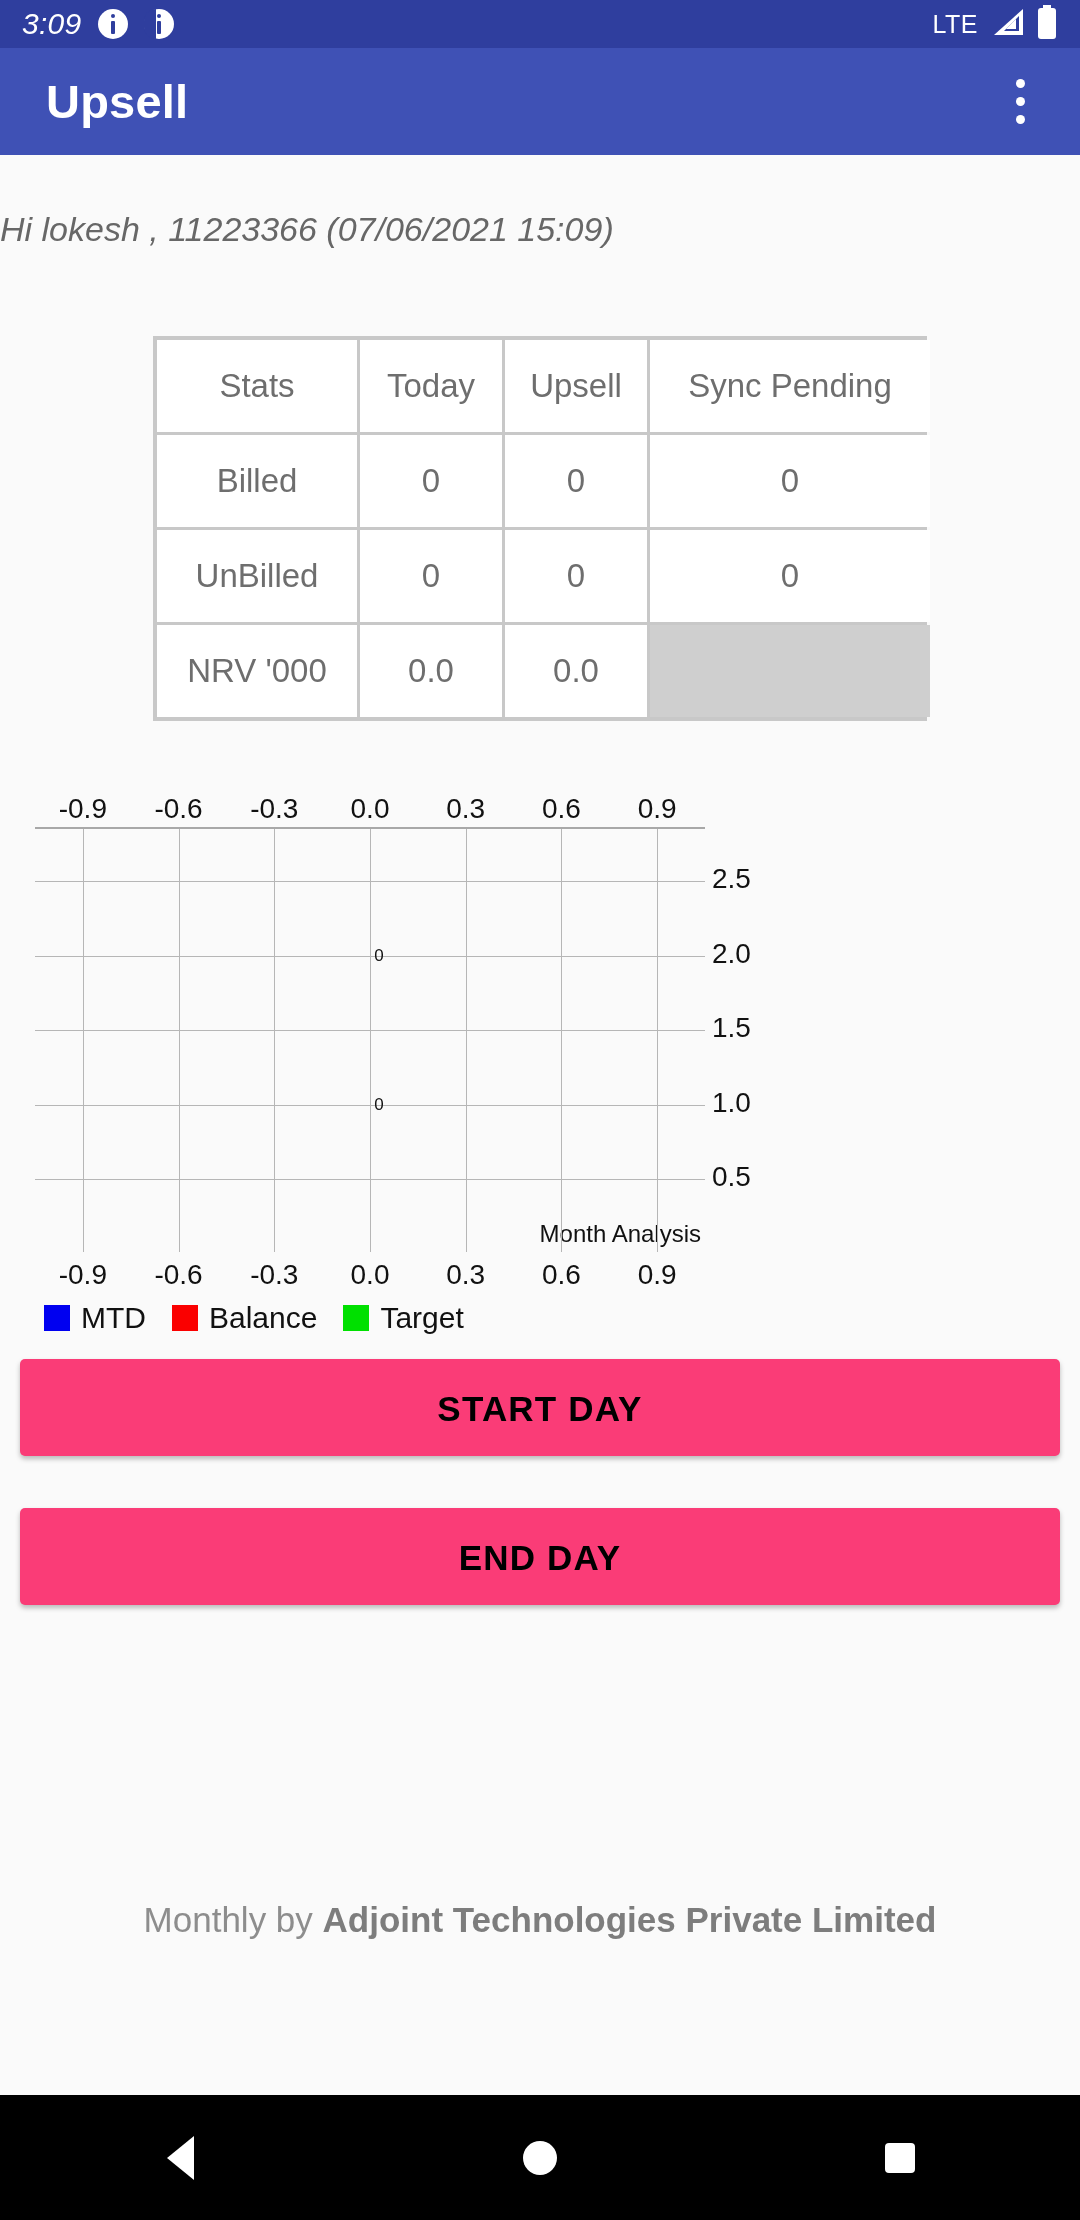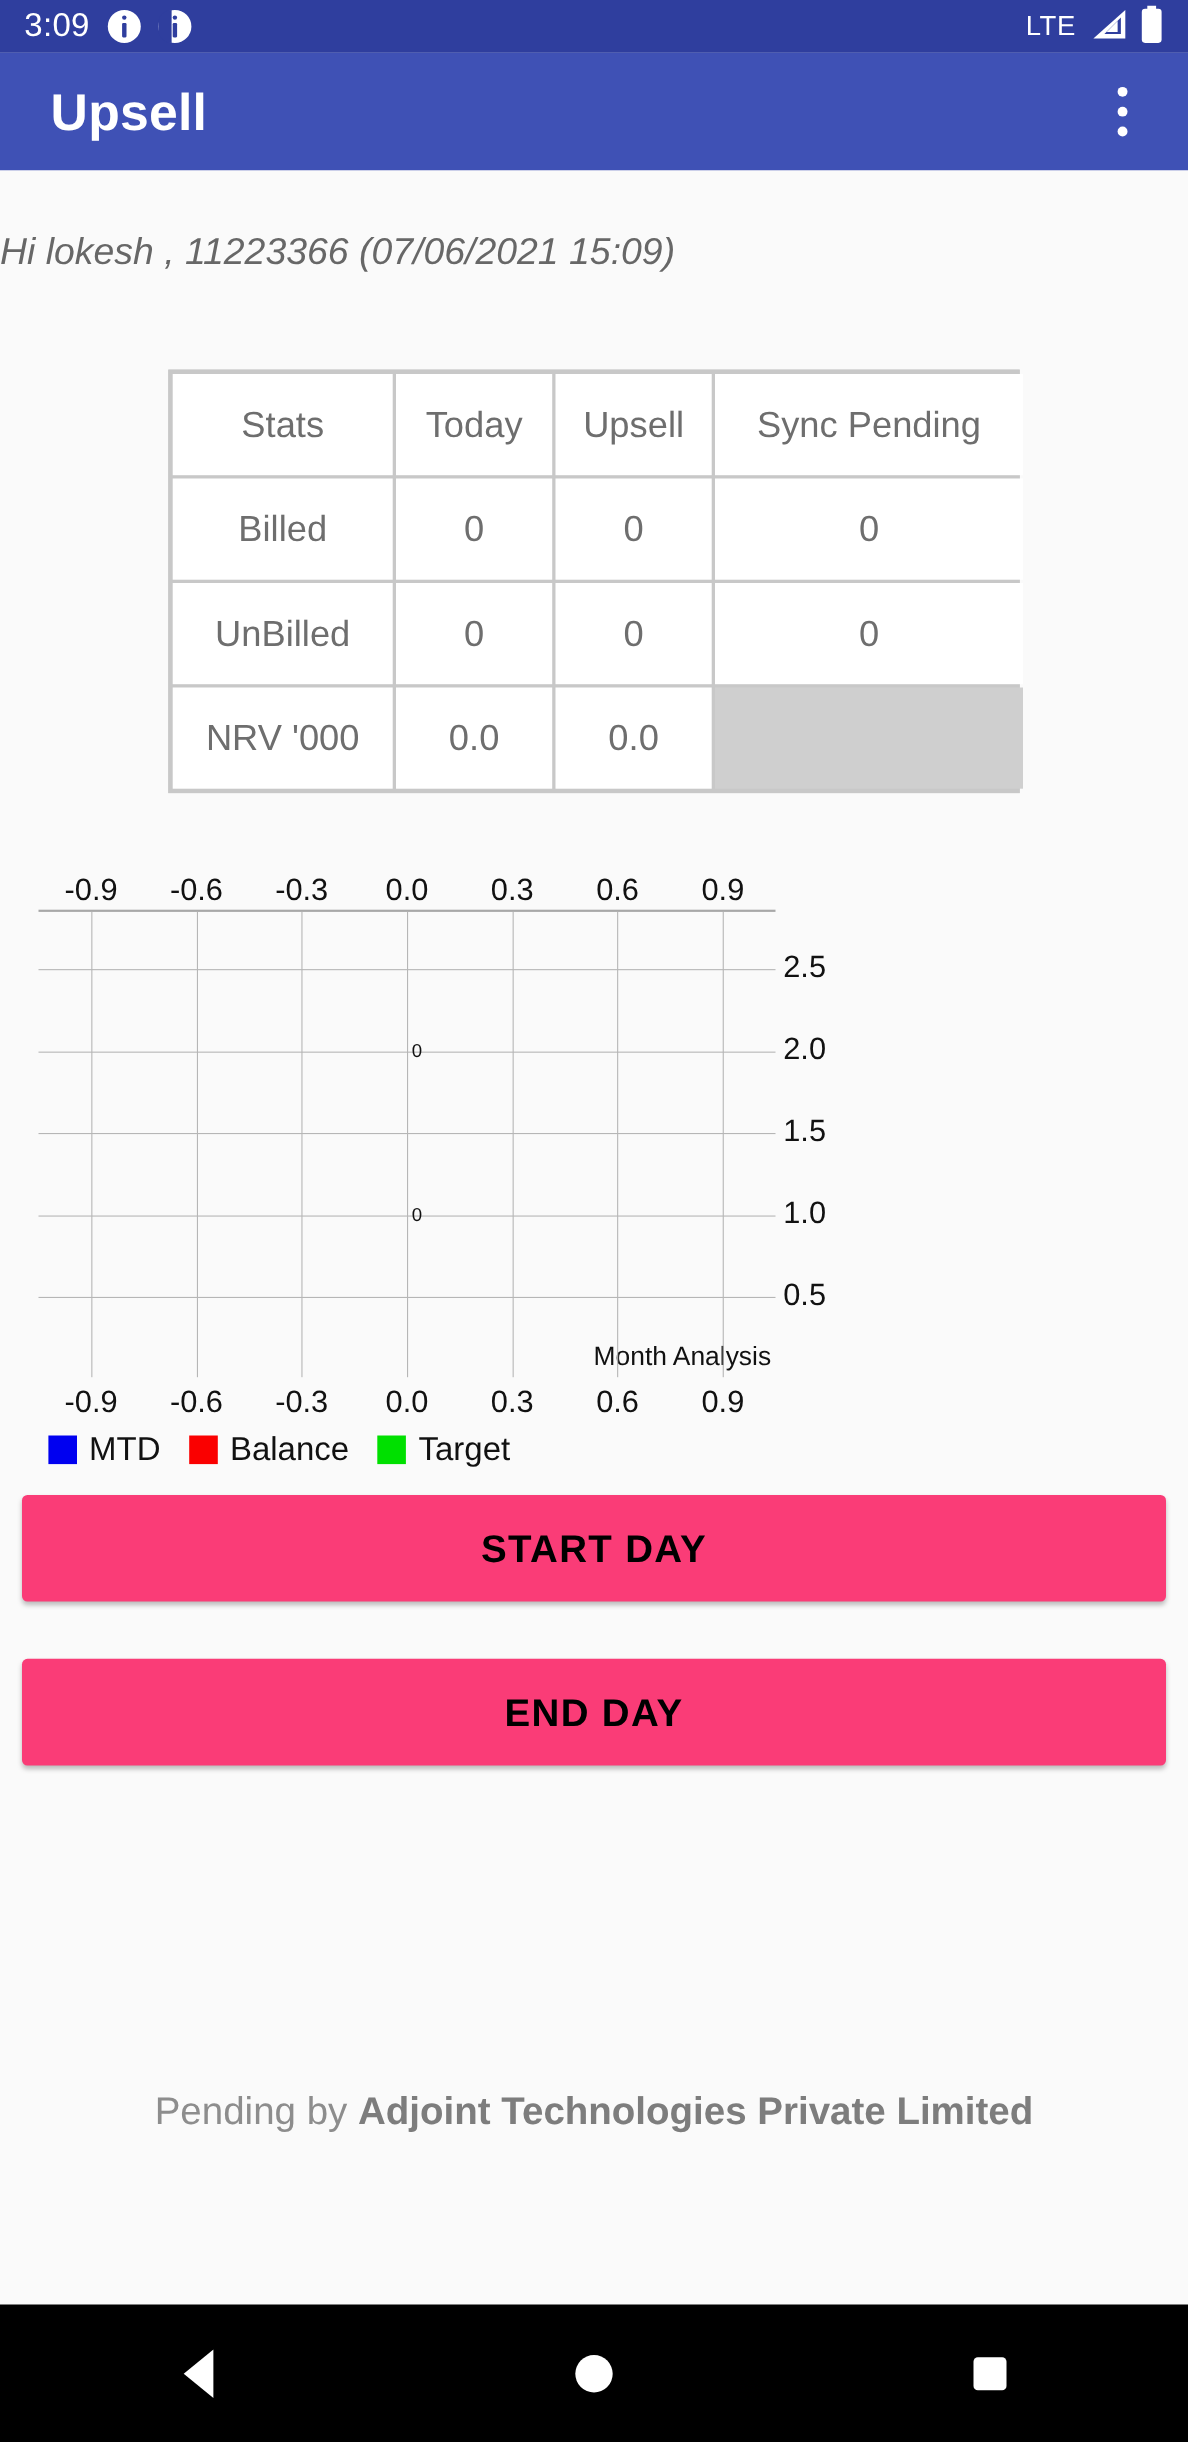--- a/index.html
+++ b/index.html
@@ -30,20 +30,21 @@
     background: #2f3e9e;
     display: flex;
     align-items: center;
     box-sizing: border-box;
     padding: 0 22px 0 22px;
   }
   .status-left {
     display: flex;
     align-items: center;
     gap: 16px;
+    font-style: italic;
   }
   .status-clock {
     color: #ffffff;
     font-size: 30px;
     letter-spacing: 0.3px;
     line-height: 1;
   }
   .status-right {
     margin-left: auto;
     display: flex;
@@ -478,21 +479,21 @@
         <span class="legend-swatch" style="background: rgb(0, 224, 0);"></span>
         <span class="legend-label">Target</span>
       </div>
     </div>
 
     <button class="btn start">START DAY</button>
     <button class="btn end">END DAY</button>
   </div>
 
   <div class="footer">
-    <span>Pending by </span><b>Adjoint Technologies Private Limited</b>
+    <span>Monthly by </span><b>Adjoint Technologies Private Limited</b>
   </div>
 
   <div class="nav-bar">
     <div class="nav-btn">
         <span class="nav-back"></span>
       </div>
     <div class="nav-btn">
         <span class="nav-home"></span>
       </div>
     <div class="nav-btn">

